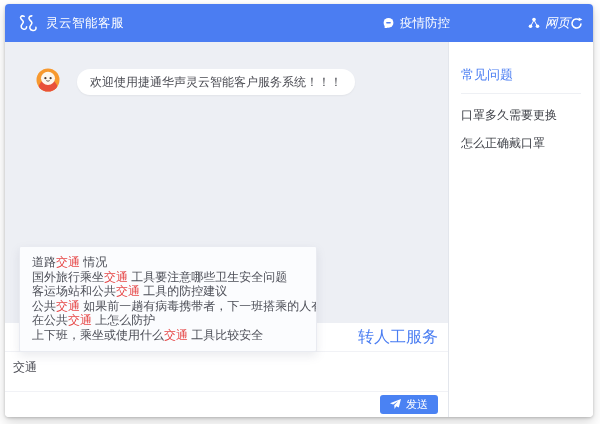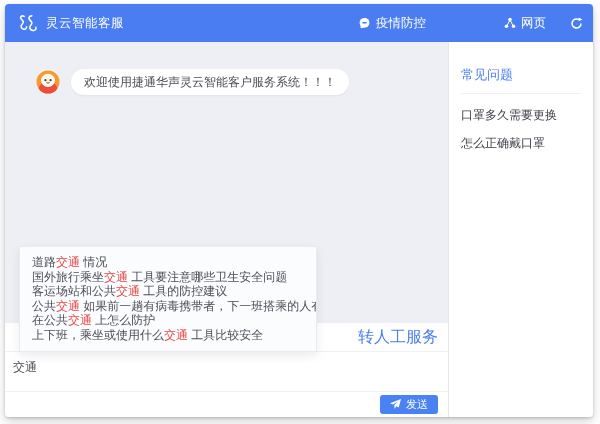--- a/index.html
+++ b/index.html
@@ -17,27 +17,27 @@
   
   .header{
     height:38px;flex-shrink:0;background:#4b7df2;color:#fff;
     display:flex;align-items:center;padding:0 10px 0 13px;
   }
   .brand{display:flex;align-items:center;gap:7px;}
   .brand-title{font-size:12.5px;letter-spacing:.5px;}
   .header-spacer{flex:1;}
   .nav-item{display:flex;align-items:center;gap:5px;font-size:12.5px;cursor:pointer;}
   .nav-epidemic{margin-right:78px;}
-  .nav-web{margin-right:24px;}
+  .nav-web{margin-right:0;font-style:italic;}
   .refresh-btn{display:flex;align-items:center;cursor:pointer;background:none;border:none;padding:0;}
   
   .main{flex:1;display:flex;min-height:0;}
   .chat-col{width:443px;flex-shrink:0;border-right:1px solid #e3e6ec;display:flex;flex-direction:column;}
   .chat-area{flex:1;background:#edeff4;position:relative;}
-  .msg-row{position:absolute;left:31px;top:26px;display:flex;align-items:center;gap:11px;}
+  .msg-row{position:absolute;left:31px;top:26px;display:flex;align-items:flex-start;gap:17px;}
   .bubble{
     background:#fff;border-radius:14px;padding:6px 13px;font-size:12px;color:#4a4b52;
     box-shadow:0 1px 2px rgba(0,0,0,.05);white-space:nowrap;line-height:14px;margin-top:1px;
   }
   
   .toolbar{height:28px;background:#fff;display:flex;align-items:center;justify-content:flex-end;
     padding-right:10px;border-bottom:1px solid #f1f2f6;}
   .transfer-link{font-size:16px;color:#4a7df2;cursor:pointer;}
   .composer{height:40px;background:#fff;padding:7px 8px;font-size:12px;color:#4c4d55;
     border-bottom:1px solid #f1f2f6;box-sizing:border-box;cursor:text;}

